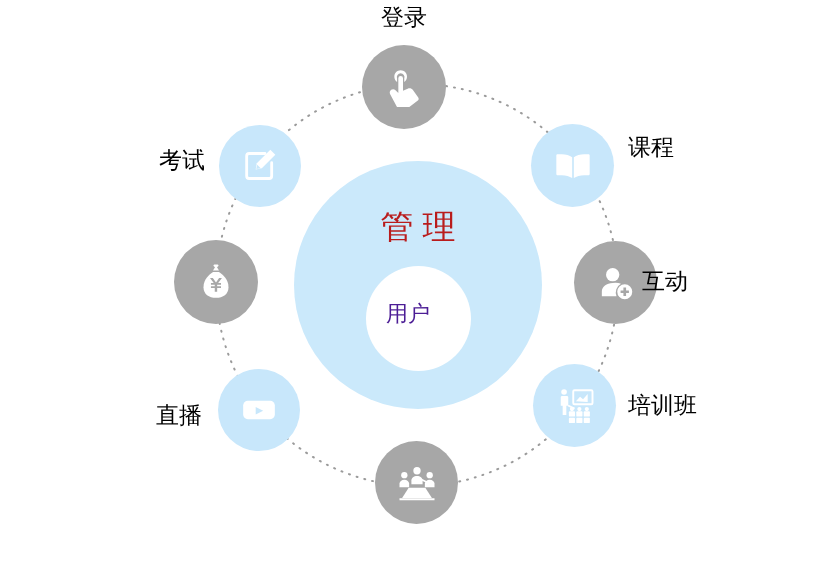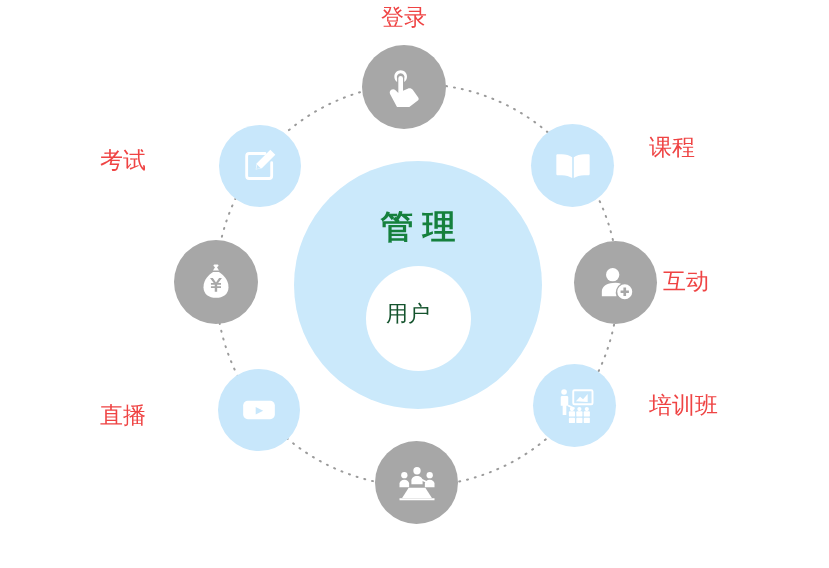--- a/index.html
+++ b/index.html
@@ -37,66 +37,66 @@
   }
   .center-title {
     position: absolute;
     left: 294px;
     top: 210px;
     width: 248px;
     text-align: center;
     font-size: 33px;
     letter-spacing: 9px;
     text-indent: 9px;
-    font-weight: bold;
-    color: #15803d;
+    font-weight: normal;
+    color: #b91c1c;
     line-height: 1;
   }
   .center-inner {
     position: absolute;
     left: 366px;
     top: 266px;
     width: 105px;
     height: 105px;
     border-radius: 50%;
     background: #ffffff;
   }
   .center-sub {
     position: absolute;
     left: 366px;
     top: 303px;
     width: 84px;
     text-align: center;
     font-size: 22px;
-    color: #14532d;
+    color: #4c1d95;
     line-height: 1;
   }
 
   
   .node {
     position: absolute;
     border-radius: 50%;
     display: flex;
     align-items: center;
     justify-content: center;
   }
   .node.gray  { background: #a7a7a7; }
   .node.blue  { background: #c8e7fb; }
   .node svg { display: block; }
 
   .label {
     position: absolute;
     font-size: 23px;
-    color: #ef4444;
+    color: #000000;
     white-space: nowrap;
     line-height: 1;
     font-weight: 500;
   }
-  .label.right  { text-align: left; margin-left: 21px; }
-  .label.left   { text-align: left; }
+  .label.right  { text-align: left; }
+  .label.left   { text-align: right; }
   .label.center { text-align: center; }
 </style>
 </head>
 <body>
 
 <div id="stage">
 
   <svg class="ring-svg" viewBox="0 0 829 568">
     <circle cx="417" cy="285" r="201" fill="none" stroke="#9b9b9b" stroke-width="2" stroke-linecap="round" stroke-dasharray="1 7"></circle>
   </svg>

